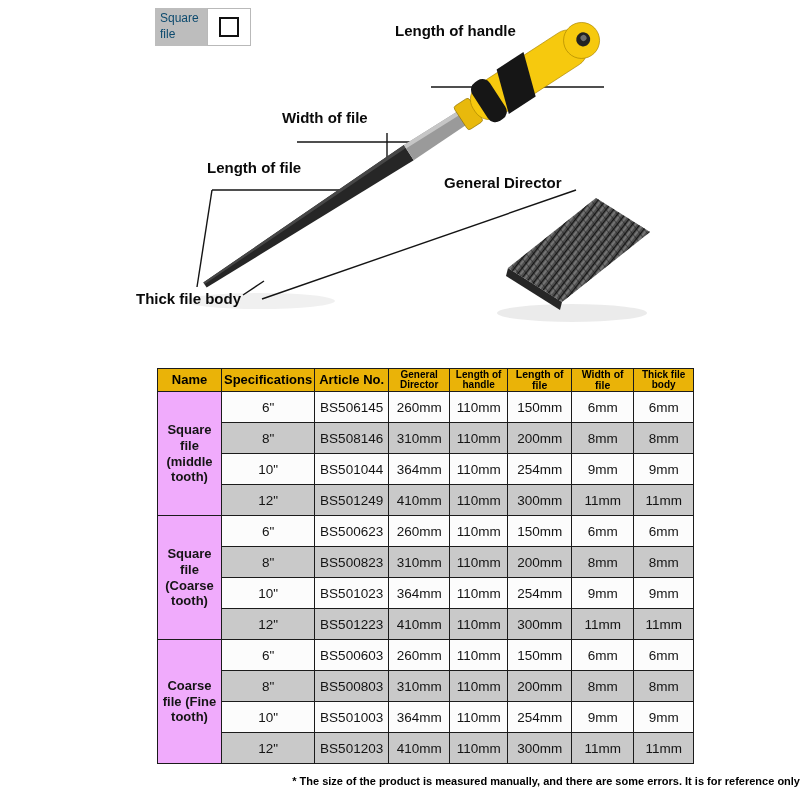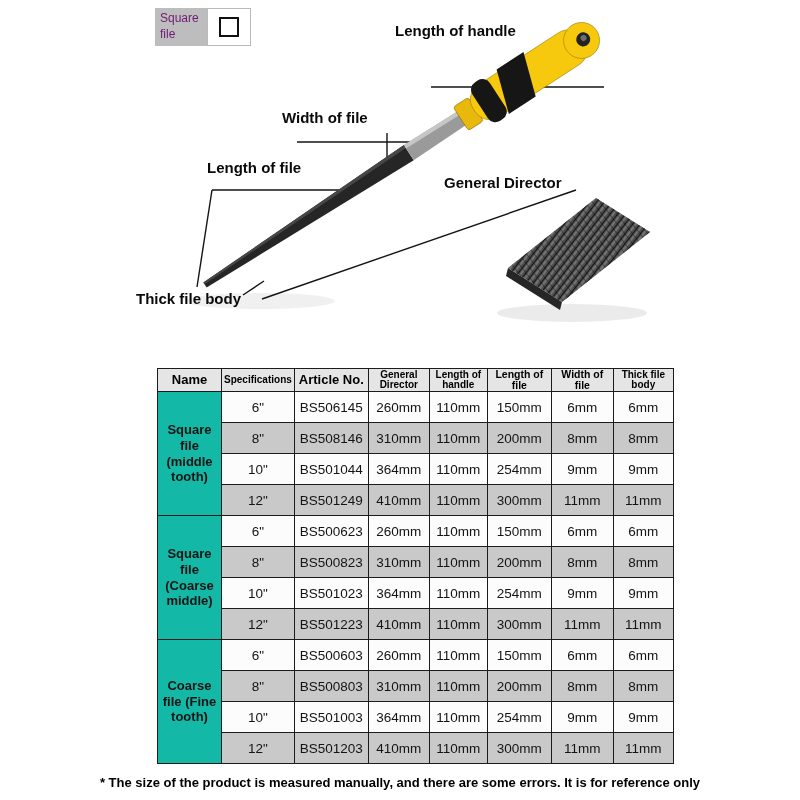--- a/index.html
+++ b/index.html
@@ -5,46 +5,46 @@
   *{box-sizing:border-box}
   html,body{margin:0;padding:0;background:#fff}
   body{font-family:"Liberation Sans", sans-serif;color:#000}
   .page{position:relative;width:800px;height:800px;background:#fff;overflow:hidden}
 
   
   .stage{position:absolute;left:0;top:0;width:800px;height:365px}
   svg.illus{position:absolute;left:0;top:0}
 
   .legend{position:absolute;left:155px;top:8px;display:flex}
-  .legend-label{width:52px;height:38px;background:#bdbdbd;color:#701a75;font-size:12px;line-height:1.3;padding:3px 5px}
+  .legend-label{width:52px;height:38px;background:#bdbdbd;color:#0c4a6e;font-size:12px;line-height:1.3;padding:3px 5px}
   .legend-iconbox{width:44px;height:38px;background:#fff;border:1px solid #b9b9b9;display:flex;align-items:center;justify-content:center}
   .legend-square{width:20px;height:20px;border:2px solid #111;background:#fff}
 
   .ann{position:absolute;font-size:15px;font-weight:bold;color:#0a0a0a;white-space:nowrap}
   .ann-handle{left:395px;top:22px}
   .ann-width{left:282px;top:109px}
   .ann-length{left:207px;top:159px}
   .ann-director{left:444px;top:174px}
   .ann-thick{left:136px;top:290px}
 
   
   .spec{position:absolute;left:157px;top:368px}
   table{border-collapse:collapse;table-layout:fixed}
   th,td{border:1px solid #1b1b1b;text-align:center;vertical-align:middle;padding:0 2px;overflow:hidden}
-  th{background:#e5e5e5;height:22px;font-weight:bold;font-size:10.5px;line-height:1.05}
+  th{background:#eab308;height:22px;font-weight:bold;font-size:10.5px;line-height:1.05}
   td{height:31px;font-size:13.5px;background:#fcfcfc;color:#141414}
   tr.alt td{background:#c9c9c9}
-  td.name-cell{background:#14b8a6;font-weight:bold;font-size:13px;line-height:1.2;padding:0 3px}
+  td.name-cell{background:#f0abfc;font-weight:bold;font-size:13px;line-height:1.2;padding:0 3px}
   th.col0{font-size:13px}
-  th.col1{font-size:10px}
+  th.col1{font-size:13px}
   th.col2{font-size:13px}
   th.col3,th.col4,th.col7{font-size:10px}
   th.col5,th.col6{font-size:10.5px}
 
-  .footnote{position:absolute;left:0;right:0;top:775px;text-align:center;font-weight:bold;font-size:13px;color:#000}
+  .footnote{position:absolute;left:0;right:0;top:775px;text-align:right;font-weight:bold;font-size:11px;color:#000}
 </style>
 </head>
 <body>
 
 <div class="page">
 
   <div class="stage">
     <svg class="illus" width="800" height="365" viewBox="0 0 800 365">
       <defs>
         <pattern id="teethA" width="6" height="6" patternUnits="userSpaceOnUse" patternTransform="rotate(38)">
@@ -161,21 +161,21 @@
           <tr class="alt">
             <td>12"</td>
             <td>BS501249</td>
             <td>410mm</td>
             <td>110mm</td>
             <td>300mm</td>
             <td>11mm</td>
             <td>11mm</td>
           </tr>
           <tr>
-            <td rowspan="4" class="name-cell">Square file (Coarse middle)</td>
+            <td rowspan="4" class="name-cell">Square file (Coarse tooth)</td>
             <td>6"</td>
             <td>BS500623</td>
             <td>260mm</td>
             <td>110mm</td>
             <td>150mm</td>
             <td>6mm</td>
             <td>6mm</td>
           </tr>
           <tr class="alt">
             <td>8"</td>

